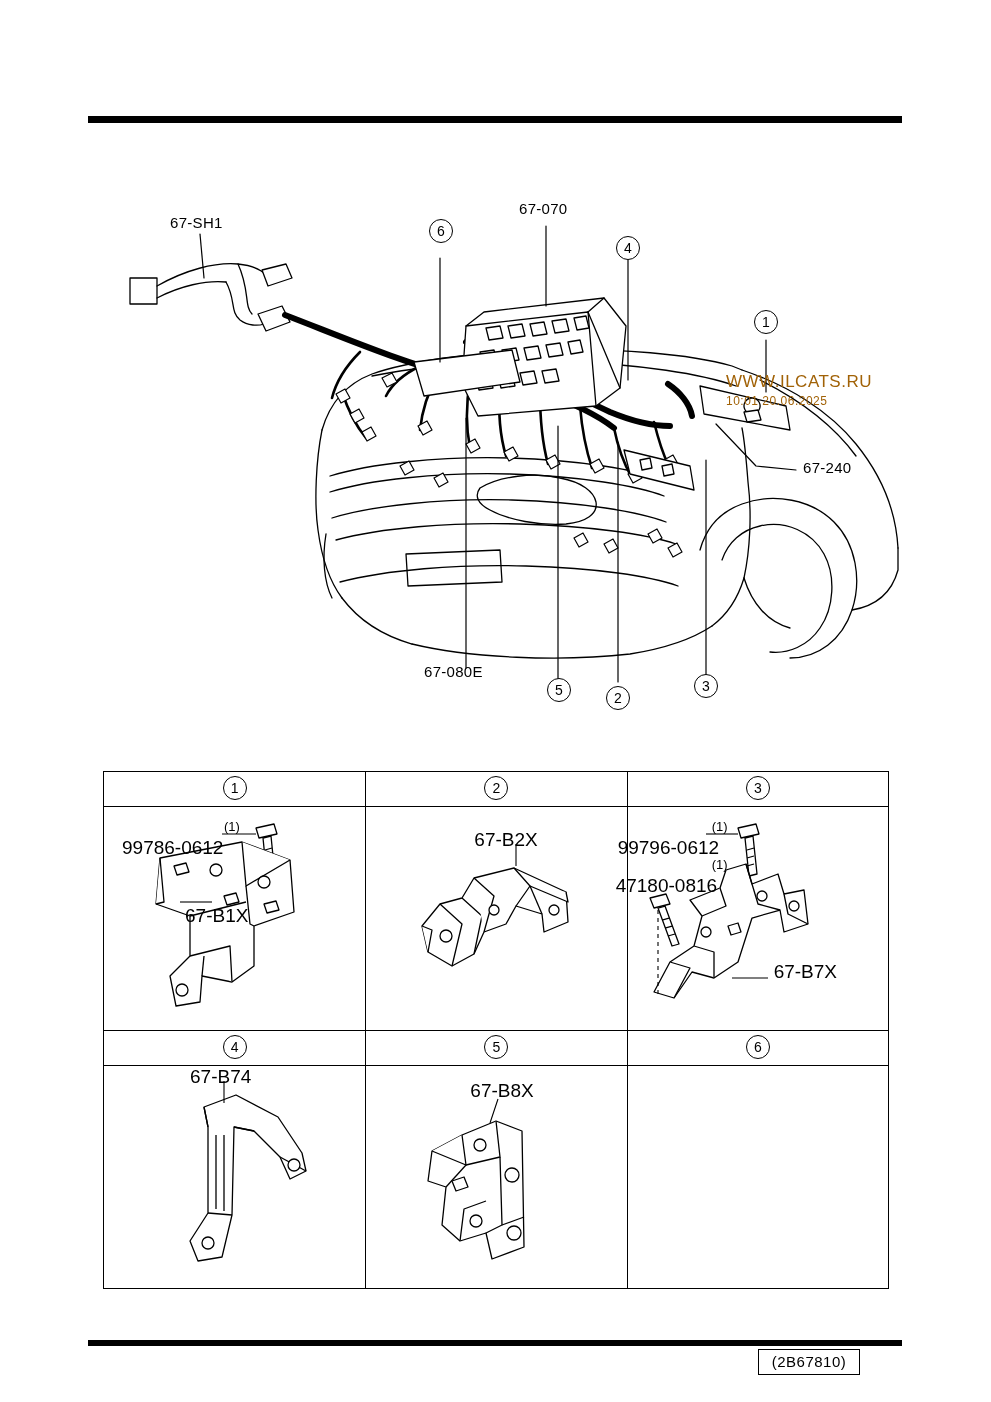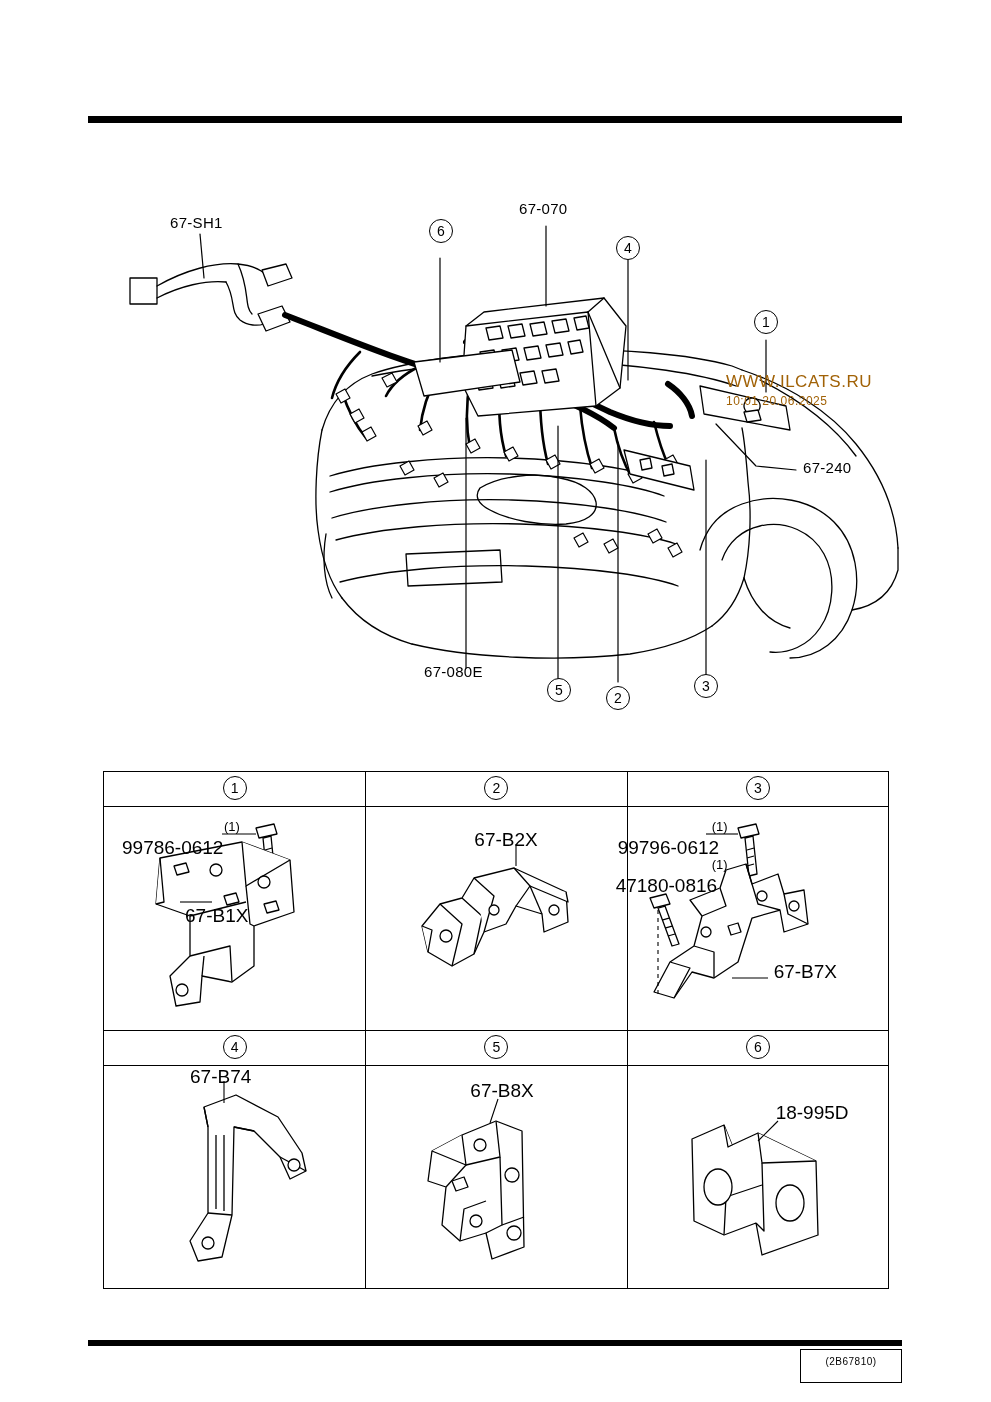--- a/index.html
+++ b/index.html
@@ -139,27 +139,27 @@
   .pt-qty {
     position: absolute;
     font-size: 13px;
     white-space: nowrap;
     line-height: 1;
   }
 
   
   .footer-code {
     position: absolute;
-    left: 800px;
+    left: 758px;
     top: 1349px;
     width: 102px;
-    height: 34px;
+    height: 26px;
     border: 1.4px solid #000;
     box-sizing: border-box;
-    font-size: 10px;
+    font-size: 15px;
     line-height: 24px;
     text-align: center;
     letter-spacing: .5px;
   }
 </style>
 </head>
 <body>
 
 <div class="page">
 
@@ -510,38 +510,20 @@
             </g>
           </svg>
           <div class="pt-label" style="left:104px; top:16px;">67-B8X</div>
         </div>
       </div>
 
       <div class="pt-cell c3">
         <div class="pt-head">
           <div class="circ">6</div>
         </div>
-        <div class="pt-body">
-          <svg width="262" height="224" viewBox="0 0 262 224" fill="none" stroke="#000" stroke-width="1.3" stroke-linejoin="round">
-            <g fill="#fff">
-              <path d="M64 74 L96 60 L104 80 L130 68 L188 96 L190 170
-                       L134 190 L128 158 L96 170 L66 156 Z"></path>
-              <path d="M96 60 L100 82 L104 80"></path>
-              <path d="M130 68 L134 98 L188 96"></path>
-              <path d="M134 98 L136 166 L128 158"></path>
-              <path d="M96 170 L98 132 L134 120"></path>
-              <ellipse cx="90" cy="122" rx="14" ry="18"></ellipse>
-              <ellipse cx="162" cy="138" rx="14" ry="18"></ellipse>
-            </g>
-            <g stroke-width="1.1">
-              <path d="M150 56 L130 76"></path>
-            </g>
-          </svg>
-          <div class="pt-label" style="left:148px; top:38px;">18-995D</div>
-        </div>
       </div>
     </div>
   </div>
 
   <div class="rule bottom"></div>
   <div class="footer-code">(2B67810)</div>
 
 </div>
 
 </body></html>

